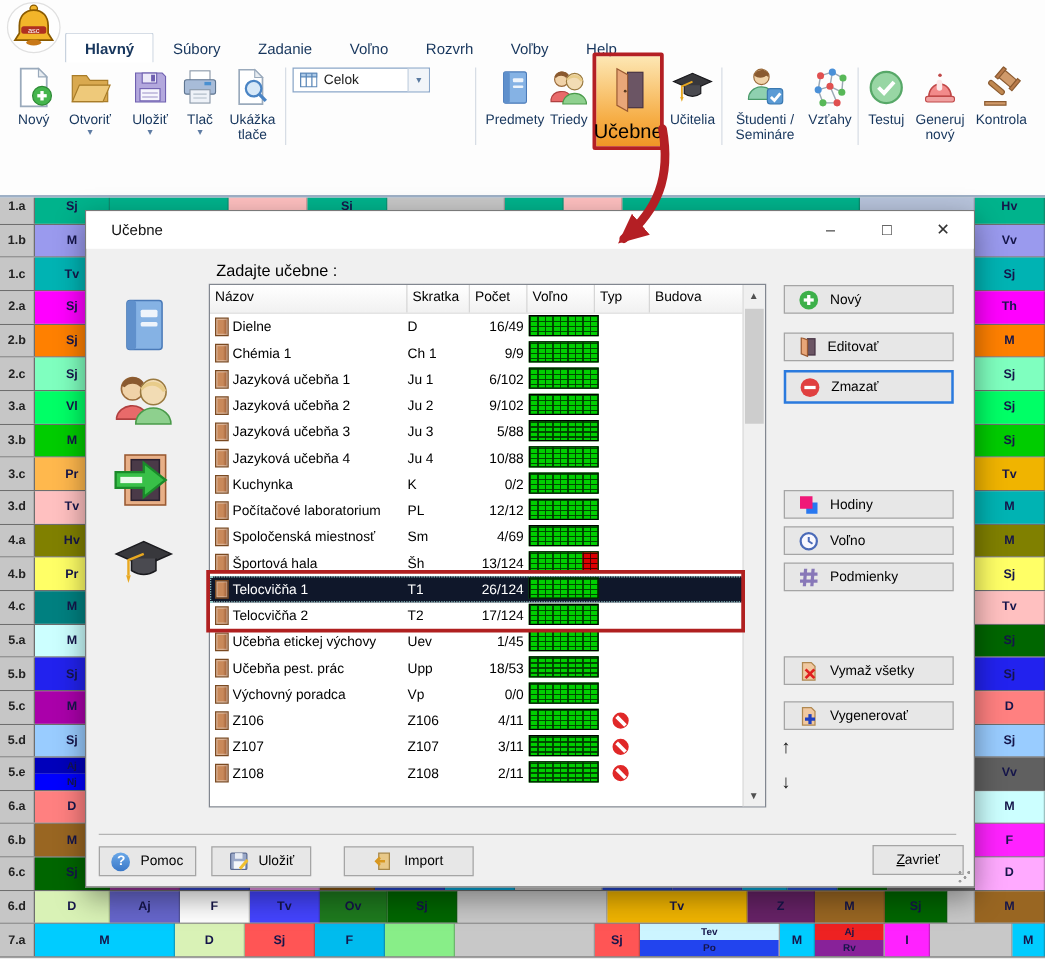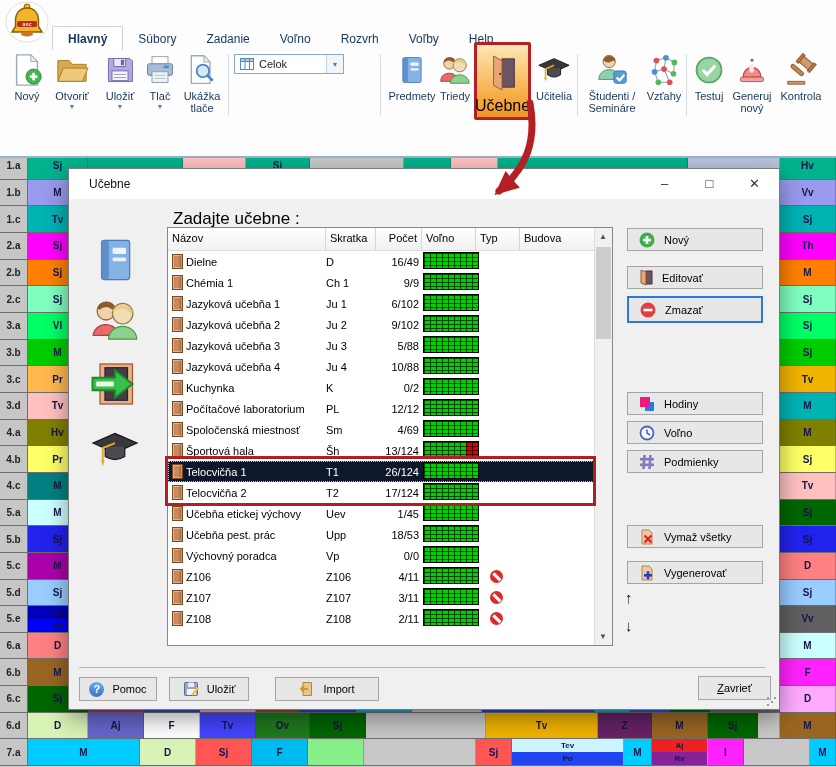--- a/index.html
+++ b/index.html
@@ -47,29 +47,29 @@
   .tt-cell.stack{flex-direction:column;}
   .tt-cell .half{width:100%;flex:1;display:flex;align-items:center;justify-content:center;font-size:8px;}
 
   
   .dialog{position:absolute;left:68px;top:168px;width:712px;height:542px;background:#f0f0f0;
     border:1px solid #7a7a7a;box-sizing:border-box;box-shadow:0 8px 22px rgba(0,0,0,.4);z-index:10;font-size:11px;color:#000;}
   .titlebar{position:relative;height:30px;background:#fff;}
   .dlg-title{position:absolute;left:20px;top:8px;font-size:12px;color:#111;}
   .winbtns{position:absolute;right:2px;top:1px;display:flex;}
   .winbtn{width:45px;height:26px;display:flex;align-items:center;justify-content:center;font-size:13px;color:#333;cursor:default;}
-  .prompt{position:absolute;left:104px;top:40px;font-size:17px;}
+  .prompt{position:absolute;left:104px;top:40px;font-size:13px;}
 
   .rail-item{position:absolute;left:18px;width:56px;height:50px;display:flex;align-items:center;justify-content:center;}
 
   .rtable{position:absolute;left:98px;top:58px;width:446px;height:419px;background:#fff;
     border:1px solid #828790;box-sizing:border-box;}
   .rheader{display:flex;height:22px;background:linear-gradient(#ffffff,#f1f1f1);border-bottom:1px solid #dcdcdc;}
   .hcell{box-sizing:border-box;font-size:11px;padding:4px 4px 0;border-right:1px solid #d6d6d6;overflow:hidden;white-space:nowrap;}
-  .h-nazov{width:158px;} .h-skratka{width:50px;} .h-pocet{width:46px;text-align:right;}
+  .h-nazov{width:158px;} .h-skratka{width:50px;} .h-pocet{width:46px;}
   .h-volno{width:54px;} .h-typ{width:44px;} .h-budova{width:75px;border-right:none;}
   .rbody{position:relative;}
   .room-row{display:flex;align-items:center;height:21px;font-size:11px;white-space:nowrap;}
   .room-row.selected{background:#0f172a;color:#fff;outline:1px dotted #9cc;outline-offset:-1px;}
   .c-door{width:18px;flex:none;display:flex;justify-content:center;}
   .door-glyph{width:9px;height:13px;background:linear-gradient(90deg,#c9895a 60%,#9a5a32);border:1px solid #7a4a22;
     box-shadow:inset 0 0 0 1px rgba(255,255,255,.35);}
   .c-name{width:140px;flex:none;overflow:hidden;}
   .c-short{width:50px;flex:none;}
   .c-count{width:46px;flex:none;text-align:right;padding-right:3px;box-sizing:border-box;}

